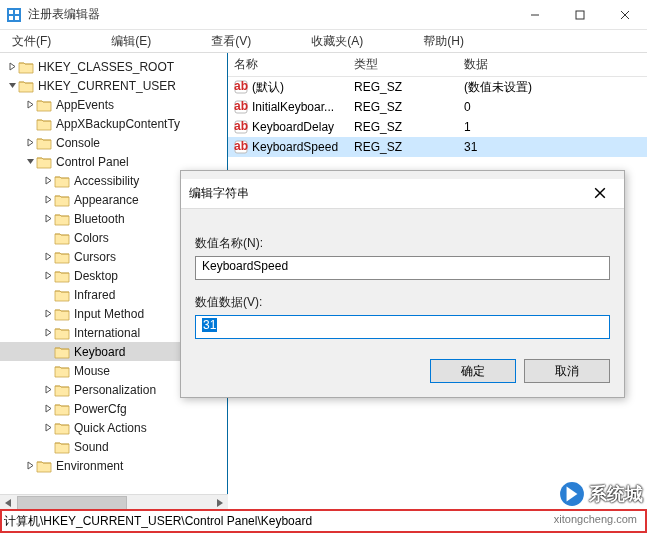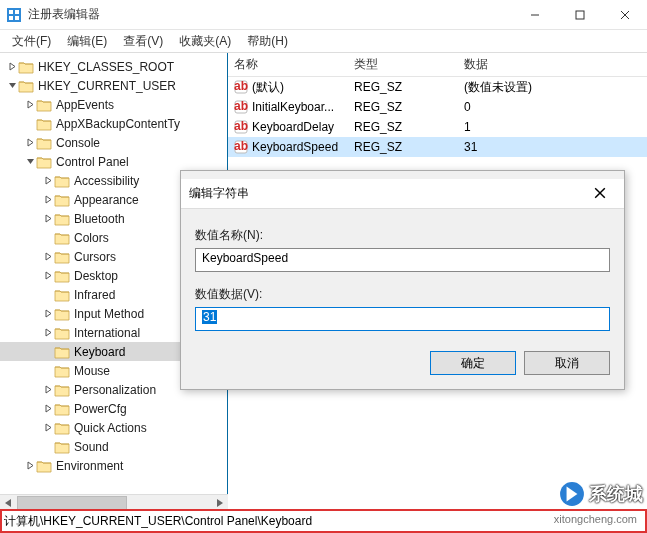--- a/index.html
+++ b/index.html
@@ -3,21 +3,21 @@
 <meta charset="utf-8">
 <style>
 * { box-sizing: border-box; margin: 0; padding: 0; font-family: "Microsoft YaHei", "Segoe UI", sans-serif; font-size: 12px; }
 body { width: 647px; height: 533px; background: #fff; overflow: hidden; position: relative; }
 
 .titlebar { height: 30px; display: flex; align-items: center; border-bottom: 1px solid #e5e5e5; }
 .titlebar .icon { width: 16px; height: 16px; margin: 0 6px; }
 .title-text { flex: 1; color: #333; }
 .win-btn { width: 45px; height: 30px; display: flex; align-items: center; justify-content: center; color: #555; }
 
-.menubar { height: 22px; display: flex; align-items: center; padding: 0 4px; }
+.menubar { height: 22px; display: flex; align-items: center; padding: 0 4px; gap: 44px; }
 .menu-item { padding: 2px 8px; color: #333; }
 
 .client { display: flex; height: calc(100% - 30px - 22px - 22px); border-top: 1px solid #ddd; }
 
 .tree-pane { width: 228px; overflow: hidden; border-right: 1px solid #0369a1; position: relative; }
 .tree { padding: 4px 0; }
 .tree-row { height: 19px; display: flex; align-items: center; white-space: nowrap; }
 .twisty { width: 12px; display: inline-flex; justify-content: center; color: #555; }
 .twisty svg { width: 9px; height: 9px; }
 .indent { display: inline-block; }
@@ -39,21 +39,21 @@
 .val-icon { width: 14px; height: 14px; margin-right: 4px; display: inline-flex; align-items: center; justify-content: center; flex-shrink:0; }
 
 .statusbar { position: absolute; bottom: 0; left: 0; right: 0; height: 22px; border-top: 1px solid #e5e5e5; display: flex; align-items: center; padding: 0 4px; }
 .statusbar.highlight { border: 2px solid #d33; height: 24px; padding: 0 2px; }
 
 
 .dialog { position: absolute; left: 180px; top: 170px; width: 445px; background: #f0f0f0; border: 1px solid #aaa; box-shadow: 2px 2px 8px rgba(0,0,0,0.25); }
 .dlg-title { height: 30px; display: flex; align-items: center; padding: 0 8px; background: #fff; border-bottom: 1px solid #ddd; margin-top: 8px; }
 .dlg-title-text { flex: 1; font-size: 12px; }
 .dlg-close { width: 32px; text-align: center; font-size: 14px; }
-.dlg-body { padding: 12px 14px 0 14px; }
+.dlg-body { padding: 20px 14px 0 14px; }
 .dlg-label { margin: 6px 0 4px 0; color: #222; }
 .dlg-input { width: 100%; height: 24px; border: 1px solid #888; padding: 2px 6px; background: #fff; font-size: 12px; }
 .dlg-input.focus { border: 1px solid #0078d7; }
 .dlg-input .sel { background: #0078d7; color: #fff; padding: 0 1px; }
 .dlg-buttons { display: flex; justify-content: flex-end; gap: 8px; padding: 20px 14px 14px 0; }
 .dlg-btn { width: 86px; height: 24px; border: 1px solid #888; background: #e1e1e1; display: flex; align-items: center; justify-content: center; }
 .dlg-btn.default { border: 1px solid #0078d7; }
 
 
 .hscroll { position: absolute; bottom: 22px; left: 0; width: 228px; height: 17px; background: #f0f0f0; border-top: 1px solid #ddd; display: flex; align-items: center; }

